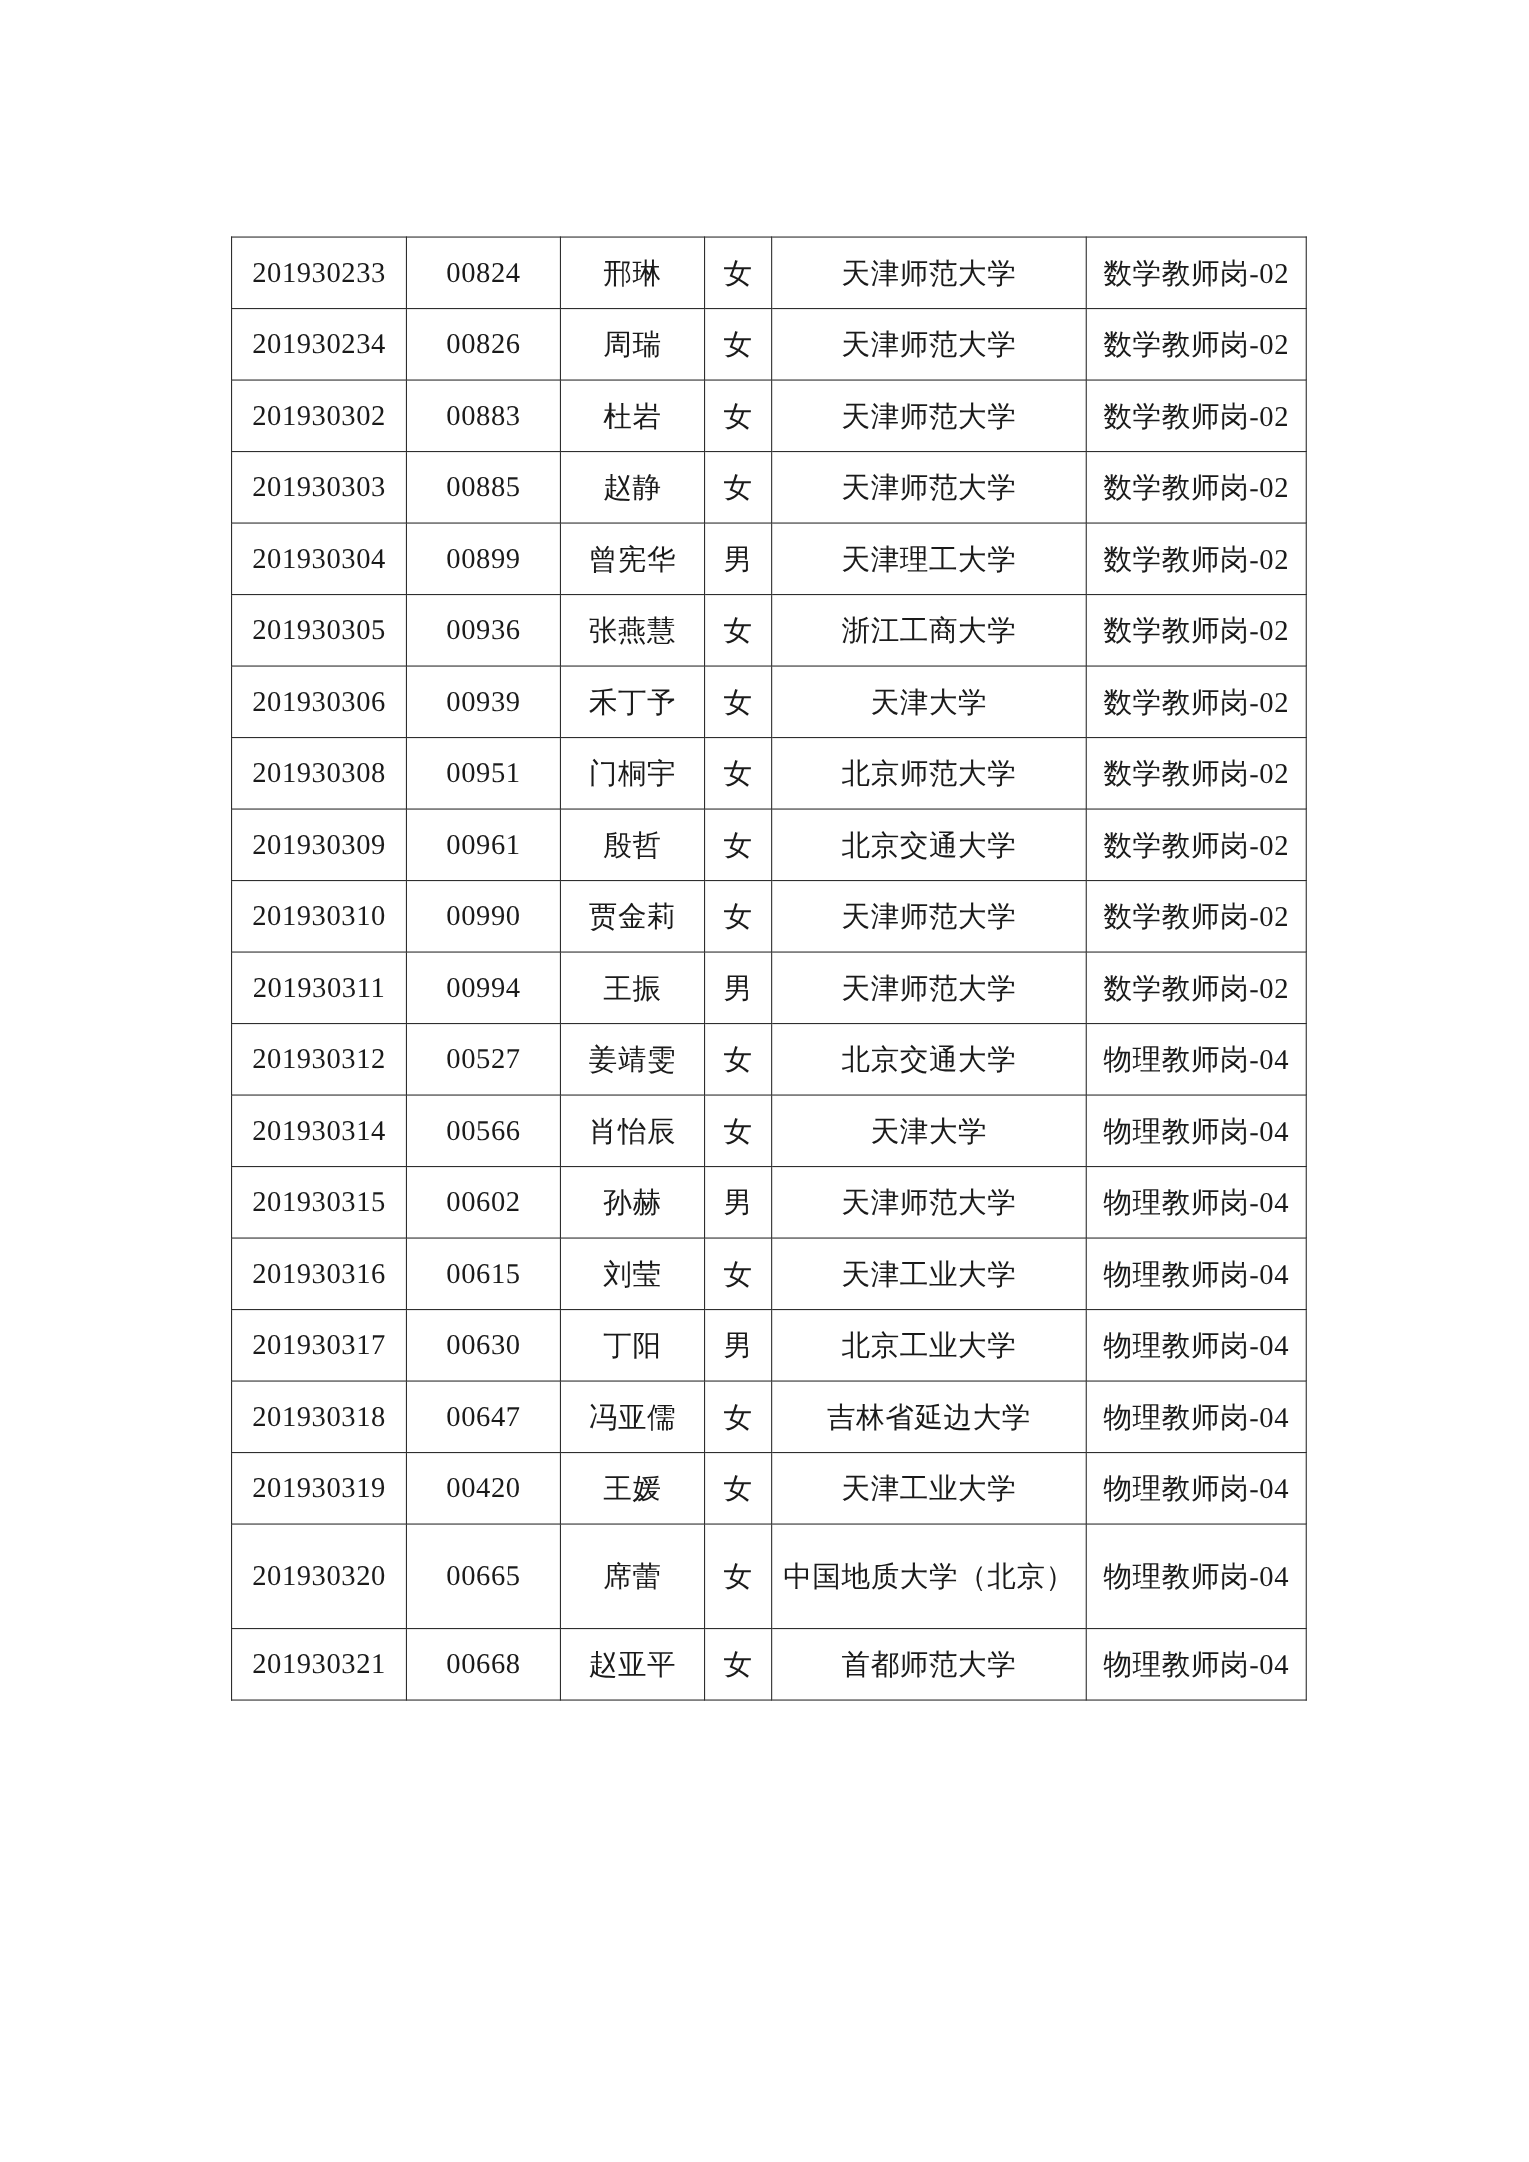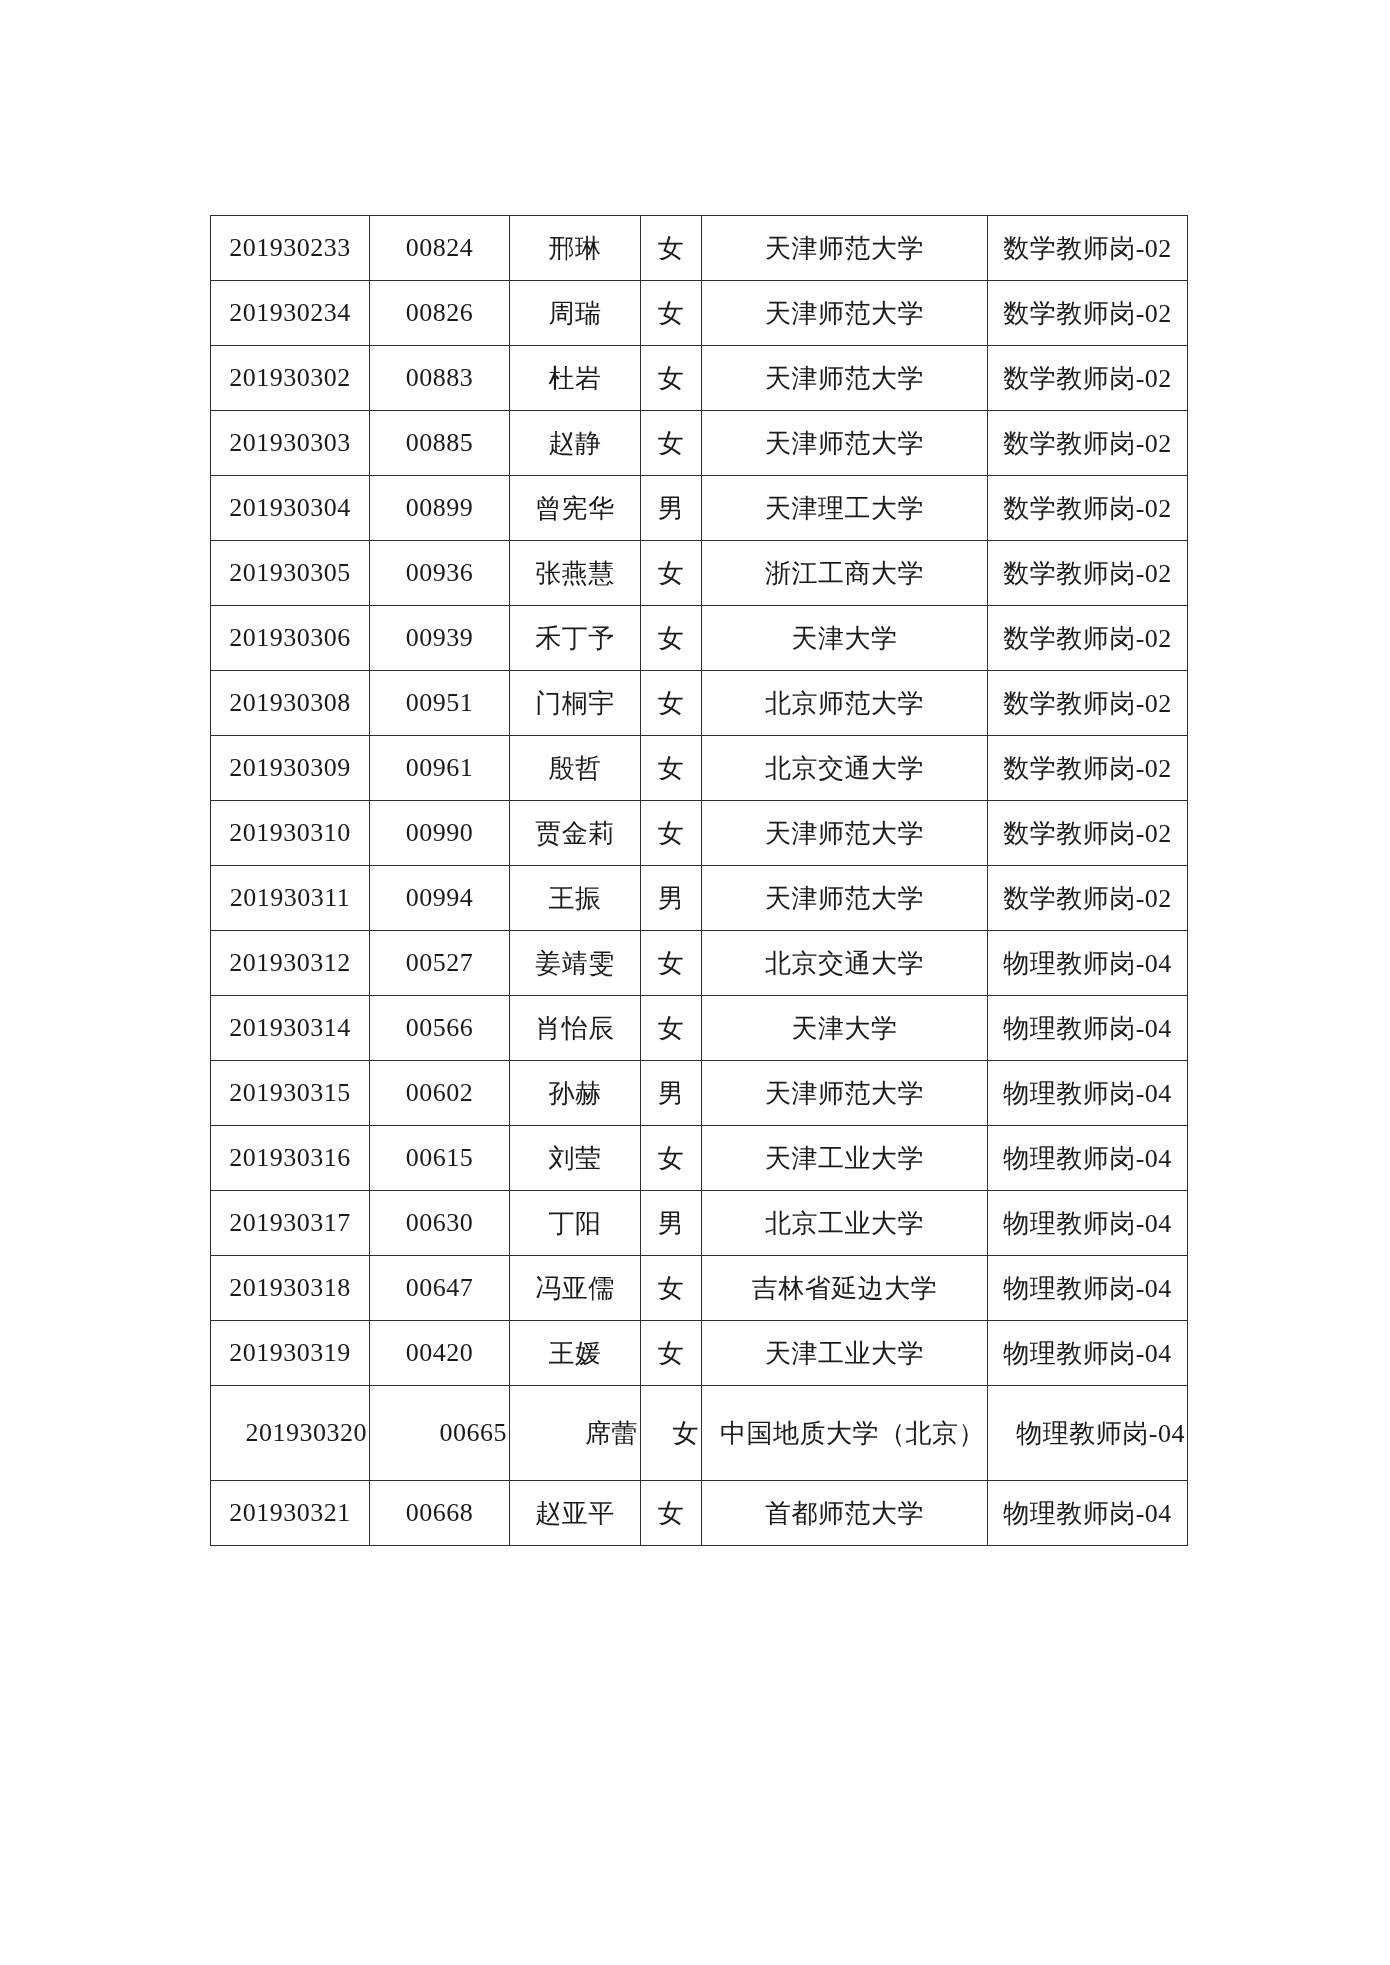--- a/index.html
+++ b/index.html
@@ -34,21 +34,20 @@
     font-size: 26px;
     color: #1a1a1a;
     height: 64px;
     padding: 0 2px;
     overflow: hidden;
     white-space: nowrap;
     letter-spacing: 0.5px;
   }
   table.roster tr.tall td {
     height: 94px;
-    text-align: right;
   }
   col.c-serial { width: 159px; }
   col.c-code   { width: 140px; }
   col.c-name   { width: 131px; }
   col.c-gender { width: 61px; }
   col.c-school { width: 286px; }
   col.c-post   { width: 200px; }
 </style>
 </head>
 <body>

